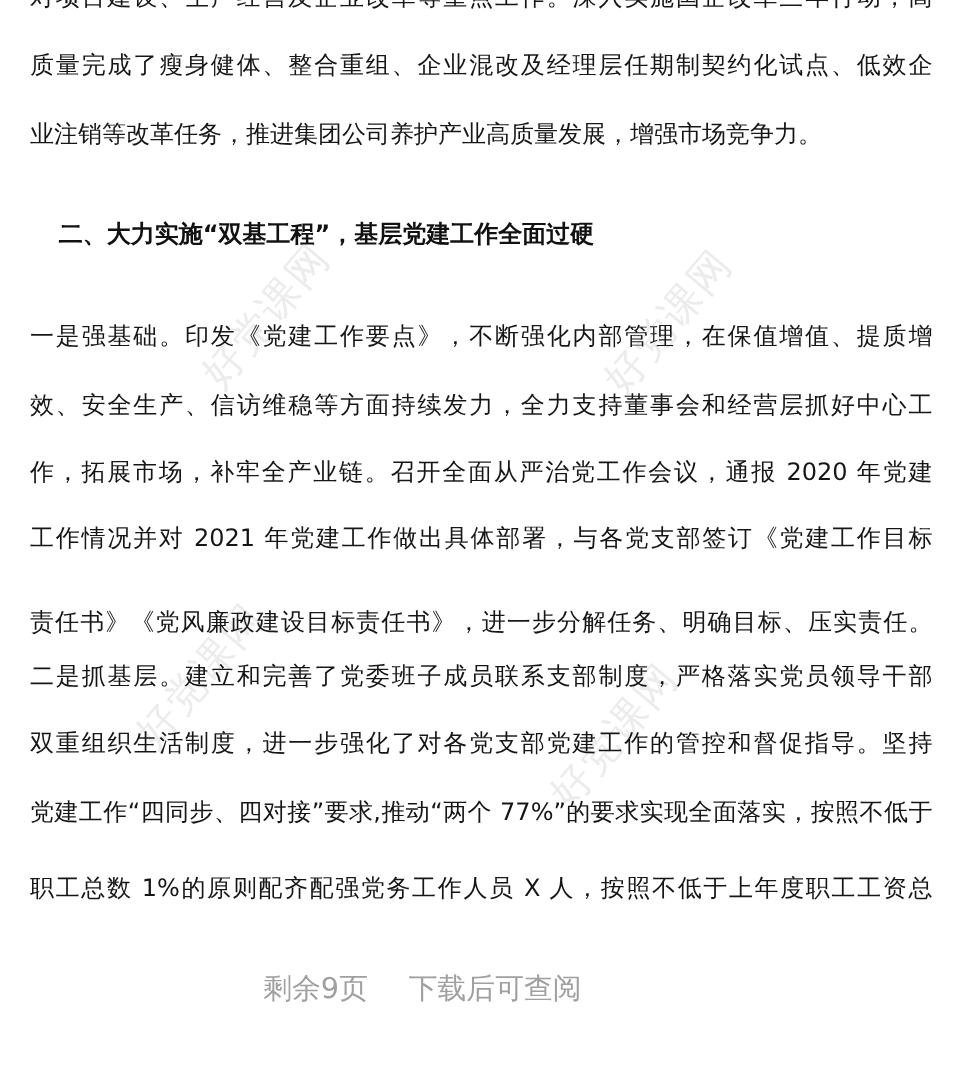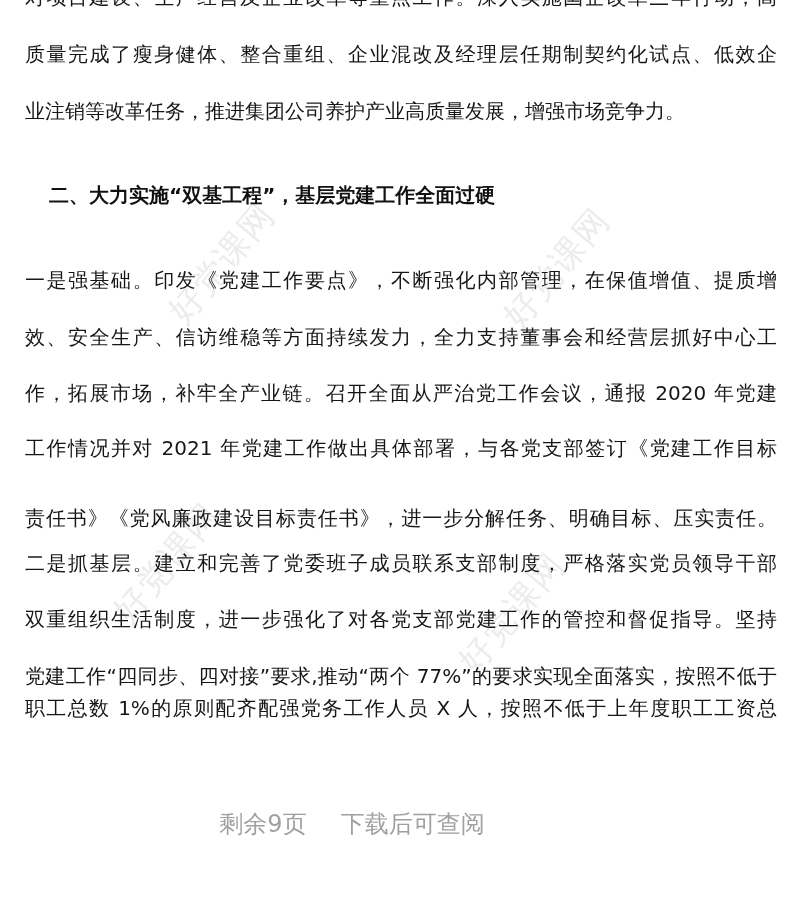--- a/index.html
+++ b/index.html
@@ -91,19 +91,19 @@
   <div class="heading" style="top:183px;margin-left:24px;">二、大力实施“双基工程”，基层党建工作全面过硬</div>
 
   <div class="line" style="top:268px;">一是强基础。印发《党建工作要点》，不断强化内部管理，在保值增值、提质增</div>
   <div class="line" style="top:325px;">效、安全生产、信访维稳等方面持续发力，全力支持董事会和经营层抓好中心工</div>
   <div class="line" style="top:381px;">作，拓展市场，补牢全产业链。召开全面从严治党工作会议，通报 2020 年党建</div>
   <div class="line" style="top:436px;">工作情况并对 2021 年党建工作做出具体部署，与各党支部签订《党建工作目标</div>
   <div class="line" style="top:494px;margin-top:12px;">责任书》《党风廉政建设目标责任书》，进一步分解任务、明确目标、压实责任。</div>
   <div class="line" style="top:551px;">二是抓基层。建立和完善了党委班子成员联系支部制度，严格落实党员领导干部</div>
   <div class="line" style="top:607px;">双重组织生活制度，进一步强化了对各党支部党建工作的管控和督促指导。坚持</div>
   <div class="line" style="top:664px;">党建工作“四同步、四对接”要求,推动“两个 77%”的要求实现全面落实，按照不低于</div>
-  <div class="line" style="top:696px;">职工总数 1%的原则配齐配强党务工作人员 X 人，按照不低于上年度职工工资总</div>
+  <div class="line" style="top:728px;">职工总数 1%的原则配齐配强党务工作人员 X 人，按照不低于上年度职工工资总</div>
 
   <div class="more-banner">
     <span>剩余9页</span><span class="gap"></span><span>下载后可查阅</span>
   </div>
 
 </div>
 
 </body></html>

